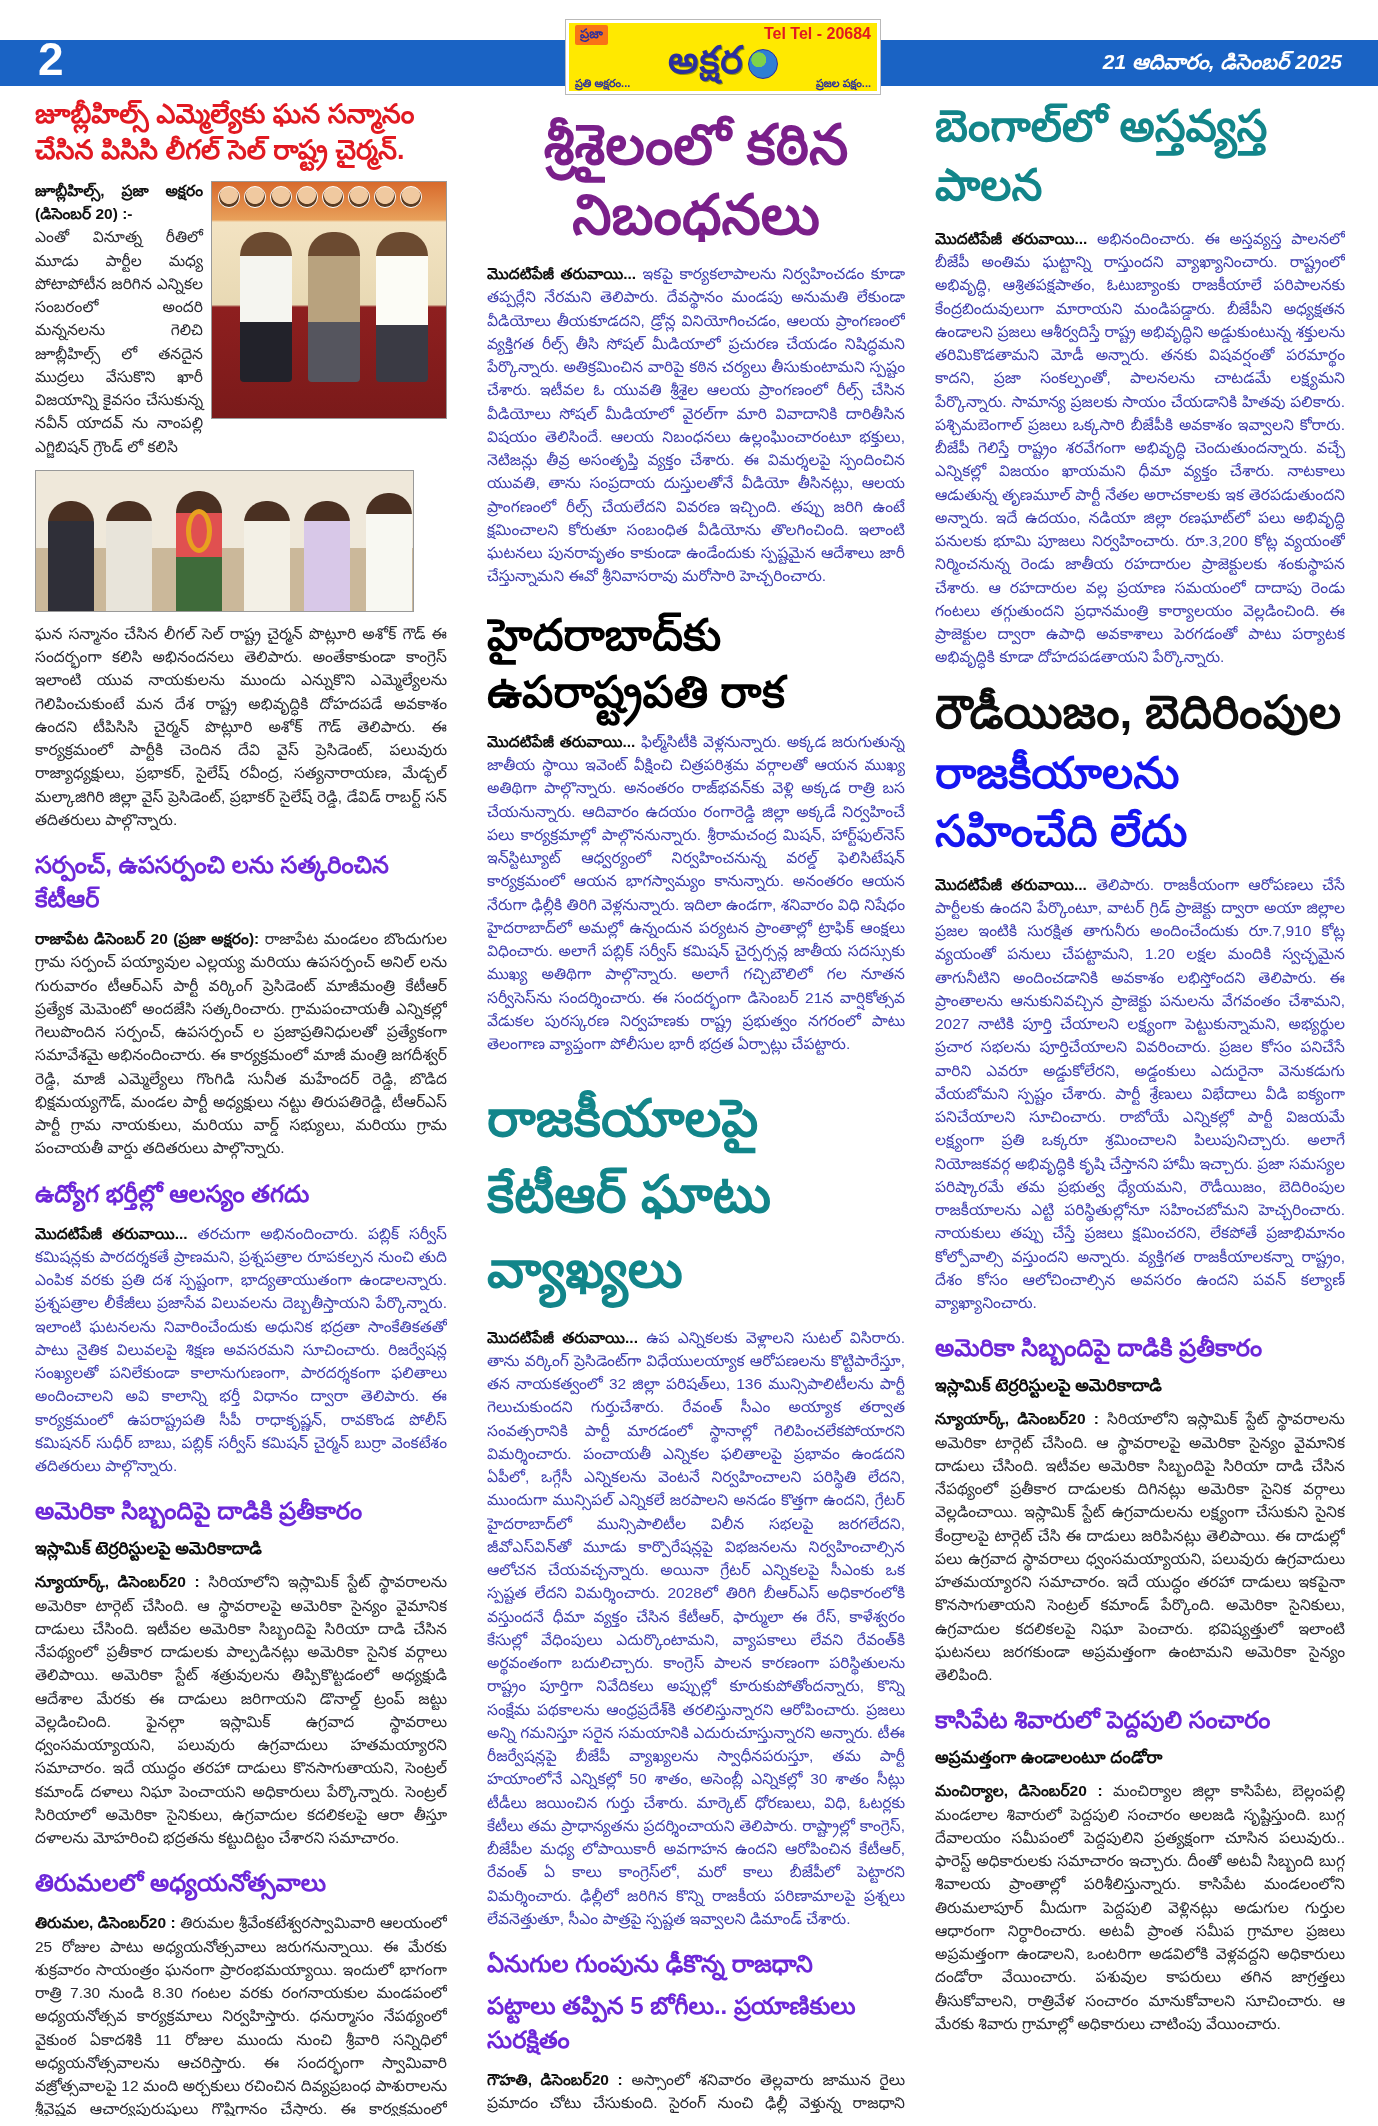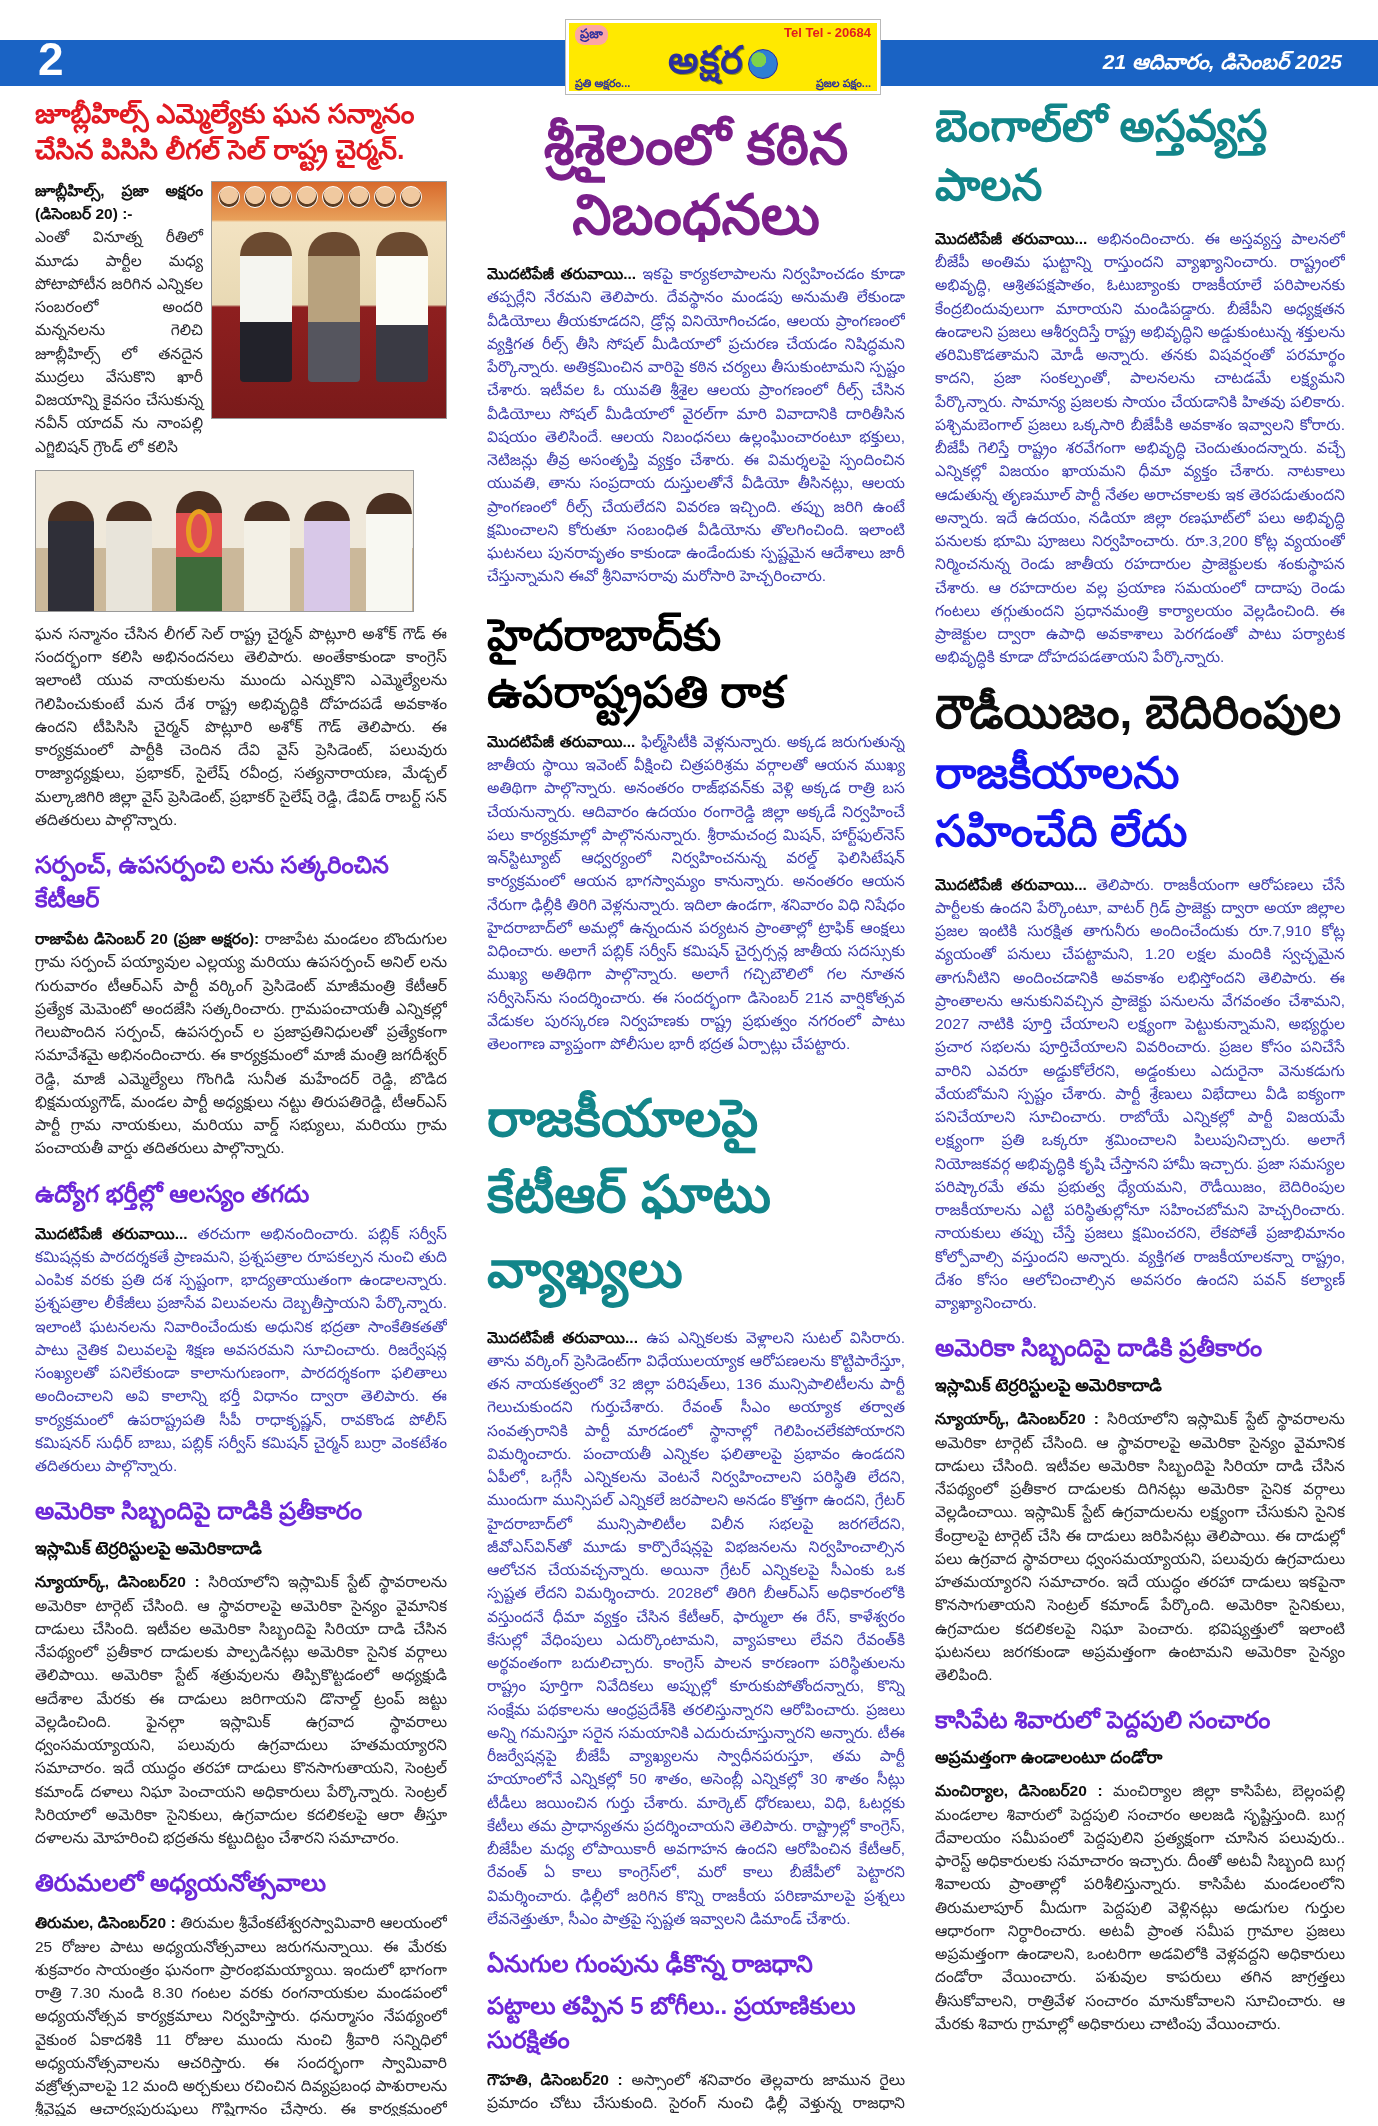--- a/index.html
+++ b/index.html
@@ -7,22 +7,22 @@
     font-family:"Liberation Sans", sans-serif; }
   .page { position:relative; width:1378px; height:2126px; overflow:hidden; background:#fff; }
 
   
   .topbar { position:absolute; left:0; top:40px; width:1378px; height:46px; background:#1a63c4; }
   .pagenum { position:absolute; left:38px; top:36px; color:#fff; font-size:46px; font-weight:bold; line-height:1; }
   .pagedate { position:absolute; right:36px; top:50px; color:#fff; font-size:21px; font-weight:bold; font-style:italic; }
   .masthead { position:absolute; left:566px; top:20px; width:314px; height:74px; background:#ffe900;
     border:3px solid #ffffff; box-shadow:0 0 0 1px #b9b9b9; padding:2px 6px; }
   .mh-row { display:flex; justify-content:space-between; align-items:flex-start; }
-  .mh-praja { background:#fca5a5; color:#2b2f9e; font-weight:bold; font-size:13px; padding:1px 5px; border-radius:9px; }
-  .mh-tel { color:#e11a22; font-weight:bold; font-size:13px; }
+  .mh-praja { background:#f97316; color:#2b2f9e; font-weight:bold; font-size:13px; padding:1px 5px; border-radius:2px; }
+  .mh-tel { color:#e11a22; font-weight:bold; font-size:16px; }
   .mh-title { display:flex; align-items:flex-end; justify-content:center; margin-top:-4px; }
   .mh-title .t { color:#2b2f9e; font-size:38px; font-weight:bold; letter-spacing:1px; line-height:1; text-shadow:1px 1px 0 #9a9a00; }
   .globe { width:30px; height:30px; border-radius:50%; margin-left:4px;
     background:radial-gradient(circle at 35% 35%, #7fd24a 0 28%, #2f7fd4 30% 70%, #1b56a8 100%); border:1px solid #2b2f9e; }
   .mh-tag { display:flex; justify-content:space-between; color:#2b2f9e; font-weight:bold; font-size:11px; margin-top:-2px; }
 
   
   .col { position:absolute; top:96px; height:2020px; overflow:hidden; }
   #col1 { left:35px;  width:412px; }
   #col2 { left:487px; width:418px; }

